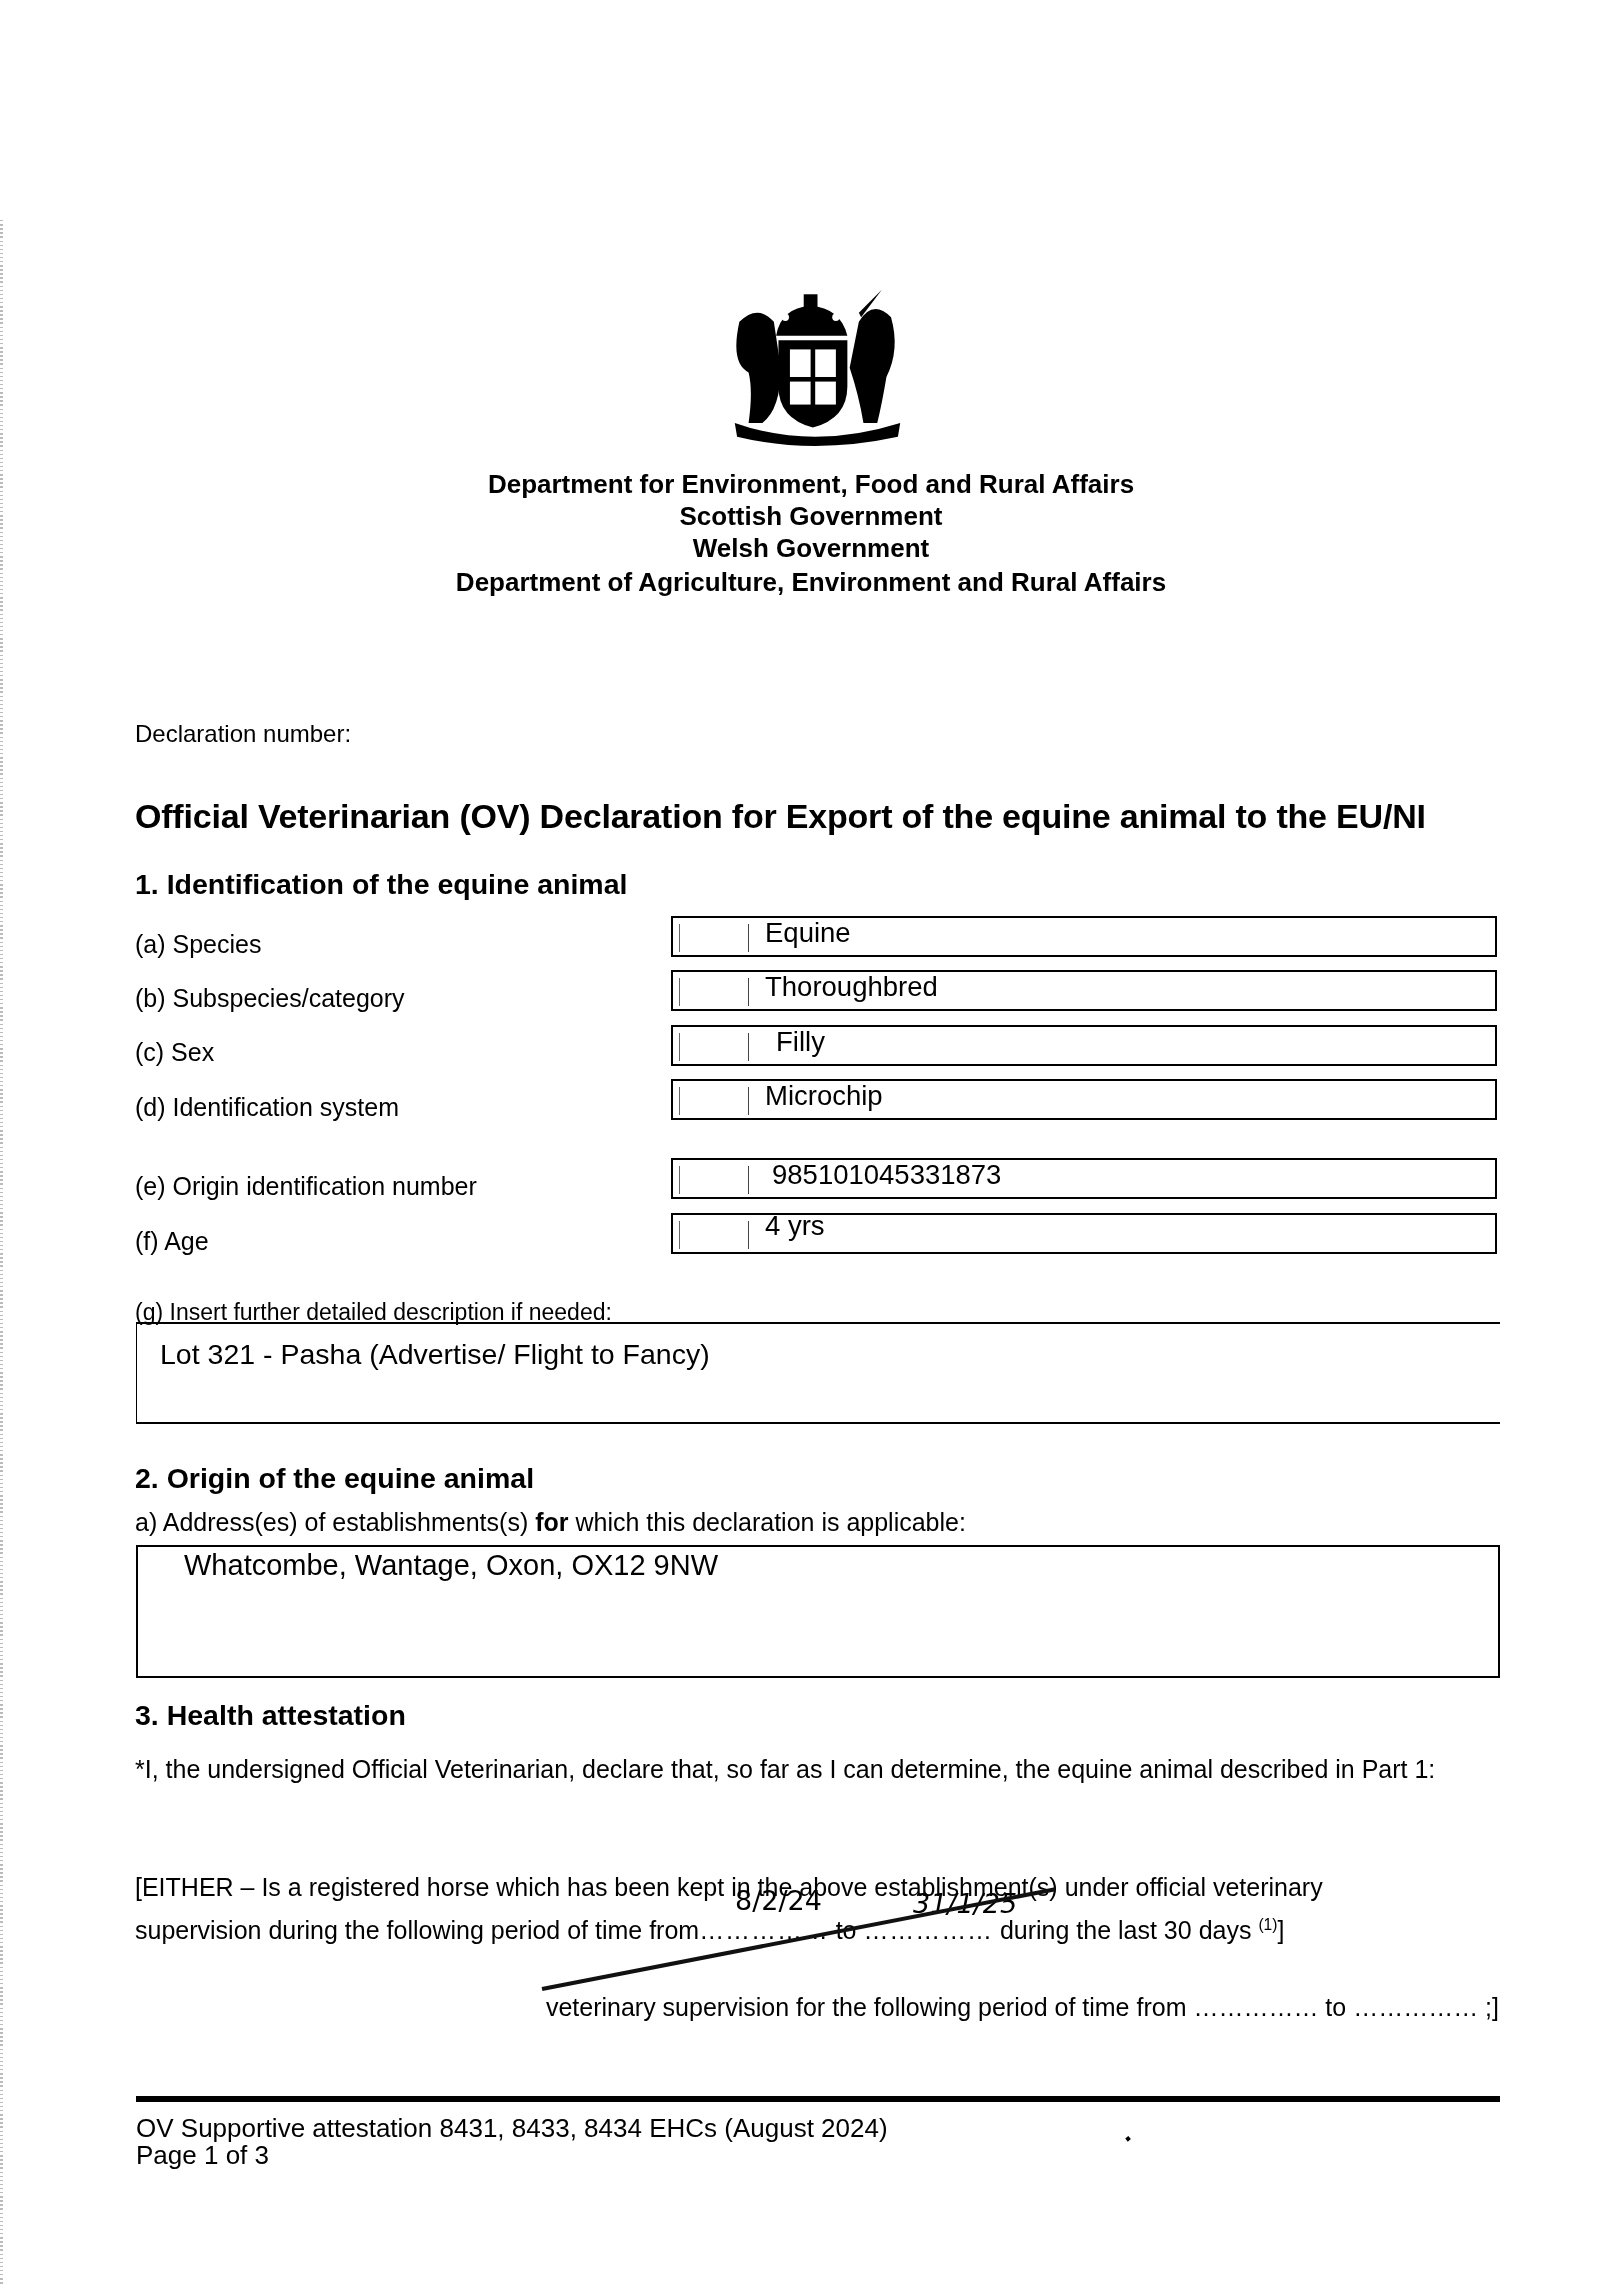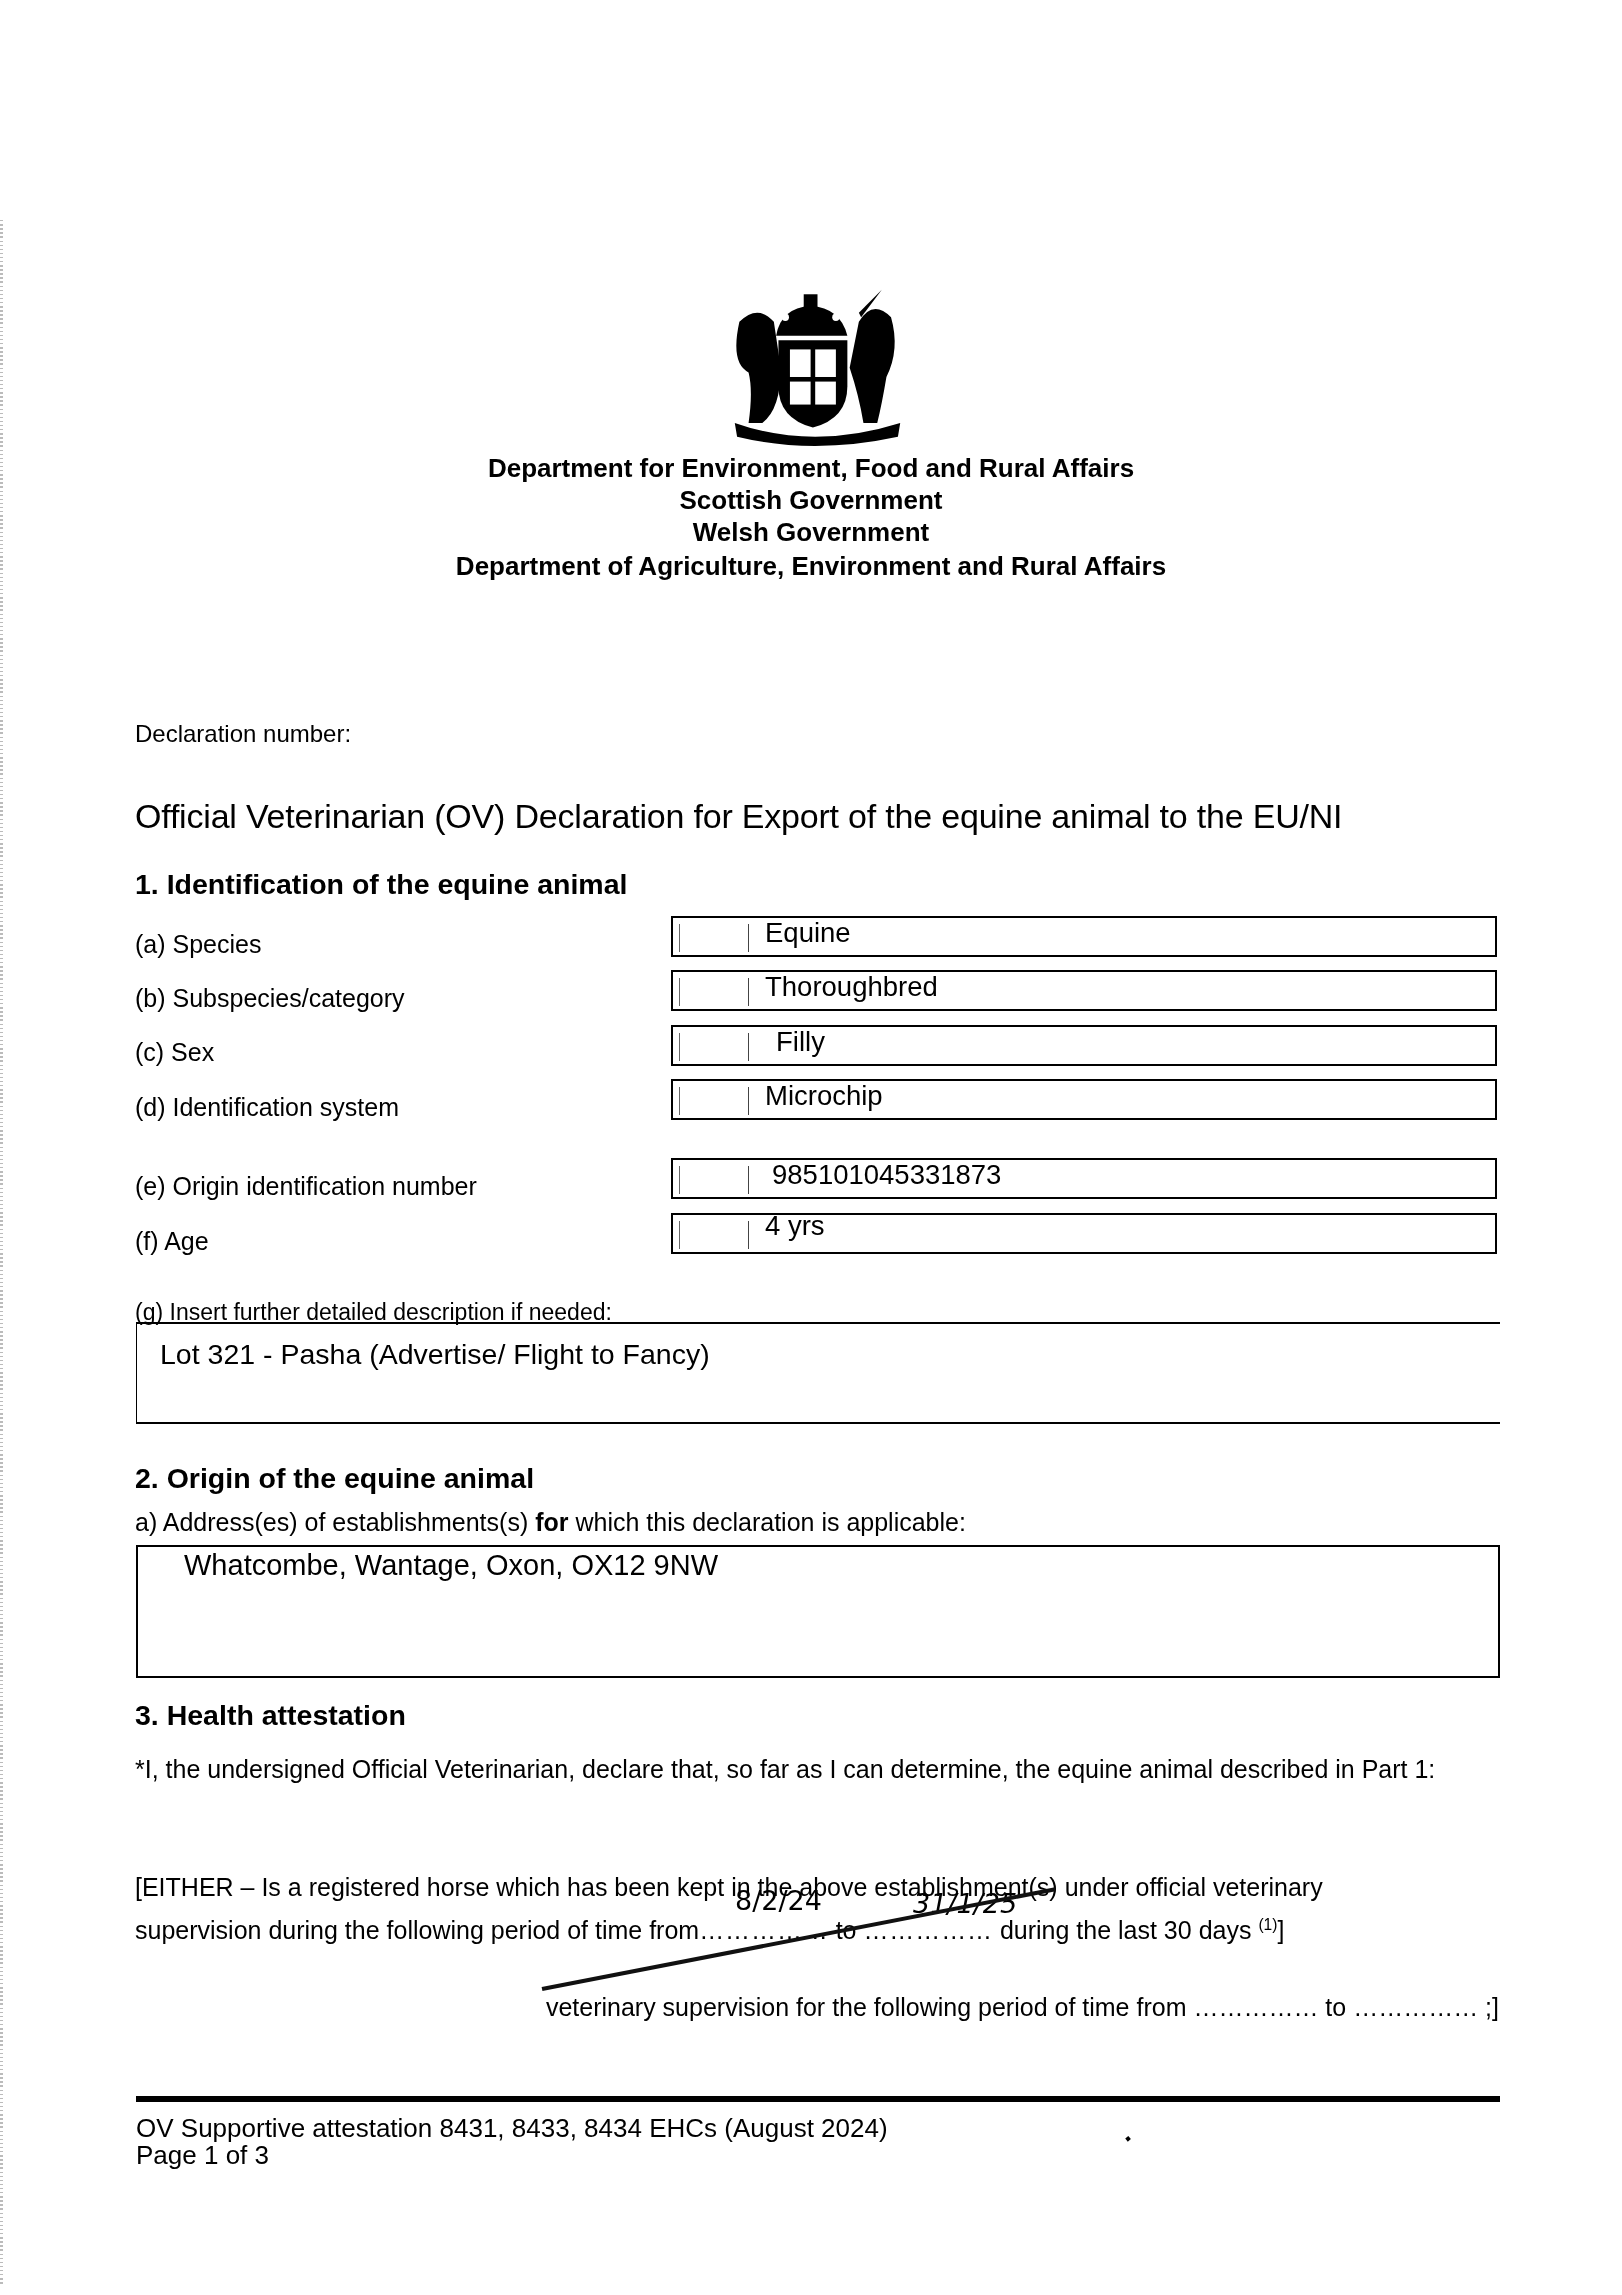--- a/index.html
+++ b/index.html
@@ -1,22 +1,22 @@
 <!DOCTYPE html>
 <html style="font-size:7.3px"><head>
 <meta charset="utf-8">
 <style>
   html,body{margin:0;padding:0;background:#fff;}
   body{width:1622px;height:2295px;position:relative;overflow:hidden;font-family:"Liberation Sans",sans-serif;color:#000;}
   .scan-edge{position:absolute;left:0;top:220px;width:2.8px;height:2066px;background:repeating-linear-gradient(#bbb 0 1.4px,#fff 1.4px 4.1px);}
   .abs{position:absolute;}
   .crest{left:721px;top:285px;width:193px;height:161px;}
-  .org{left:0;width:1622px;text-align:center;font-weight:bold;font-size:26px;line-height:32px;}
+  .org{left:0;width:1622px;text-align:center;font-weight:bold;font-size:26px;line-height:32px;margin-top:16px;}
   .decl-num{left:135px;top:720px;font-size:24px;}
-  .title{left:135px;top:797px;font-size:34px;font-weight:normal;letter-spacing:-0.2px;}
+  .title{left:135px;top:797px;font-size:34px;font-weight:bold;letter-spacing:-0.2px;}
   .h2{font-size:28.5px;font-weight:bold;}
   .lbl{left:135px;font-size:25px;}
   .box{left:671px;width:826px;height:41px;border:2.3px solid #000;border-left-width:2.8px;box-sizing:border-box;}
   .box .tick1{position:absolute;left:6.4px;top:5.5px;width:0.9px;height:28.5px;background:#666;}
   .box .tick2{position:absolute;left:75px;top:5.5px;width:0.9px;height:28.5px;background:#444;}
   .box .val{position:absolute;left:92px;top:-0.9px;font-size:27.5px;line-height:32px;}
   .desc-label{left:135px;top:1299px;font-size:23px;}
   .desc-box{left:136px;top:1322px;width:1364px;height:102px;border-top:2.8px solid #000;border-bottom:2.8px solid #000;border-left:1.4px solid #000;box-sizing:border-box;}
   .desc-val{position:absolute;left:23px;top:13.8px;font-size:28.5px;}
   .addr-label{left:135px;top:1508px;font-size:25px;}

